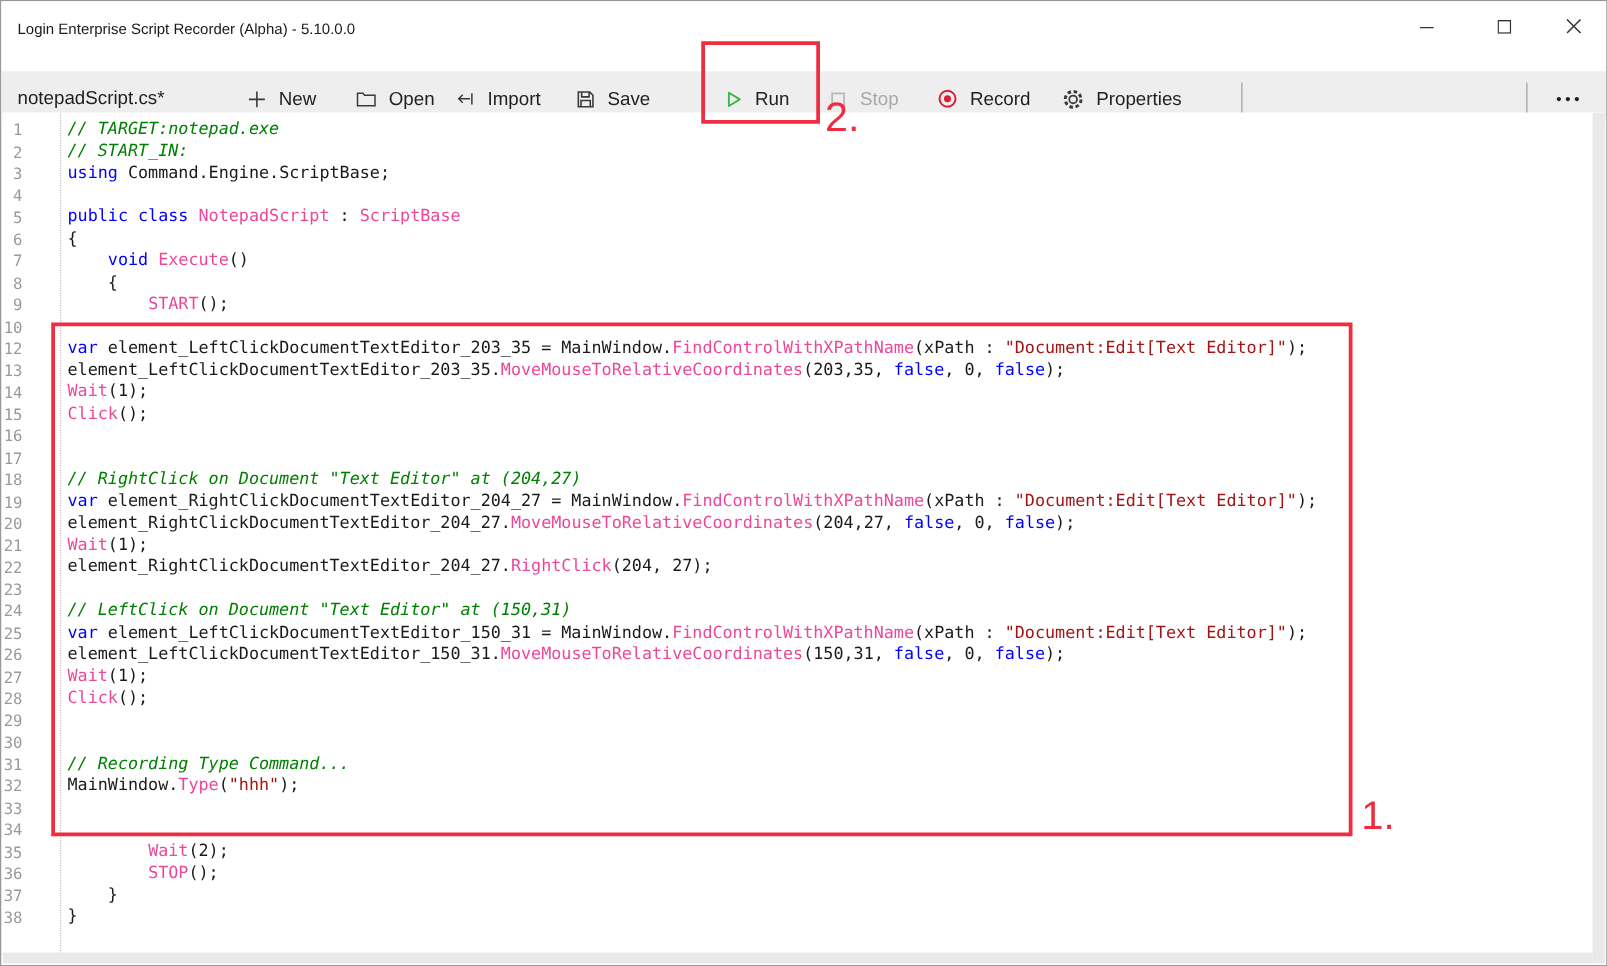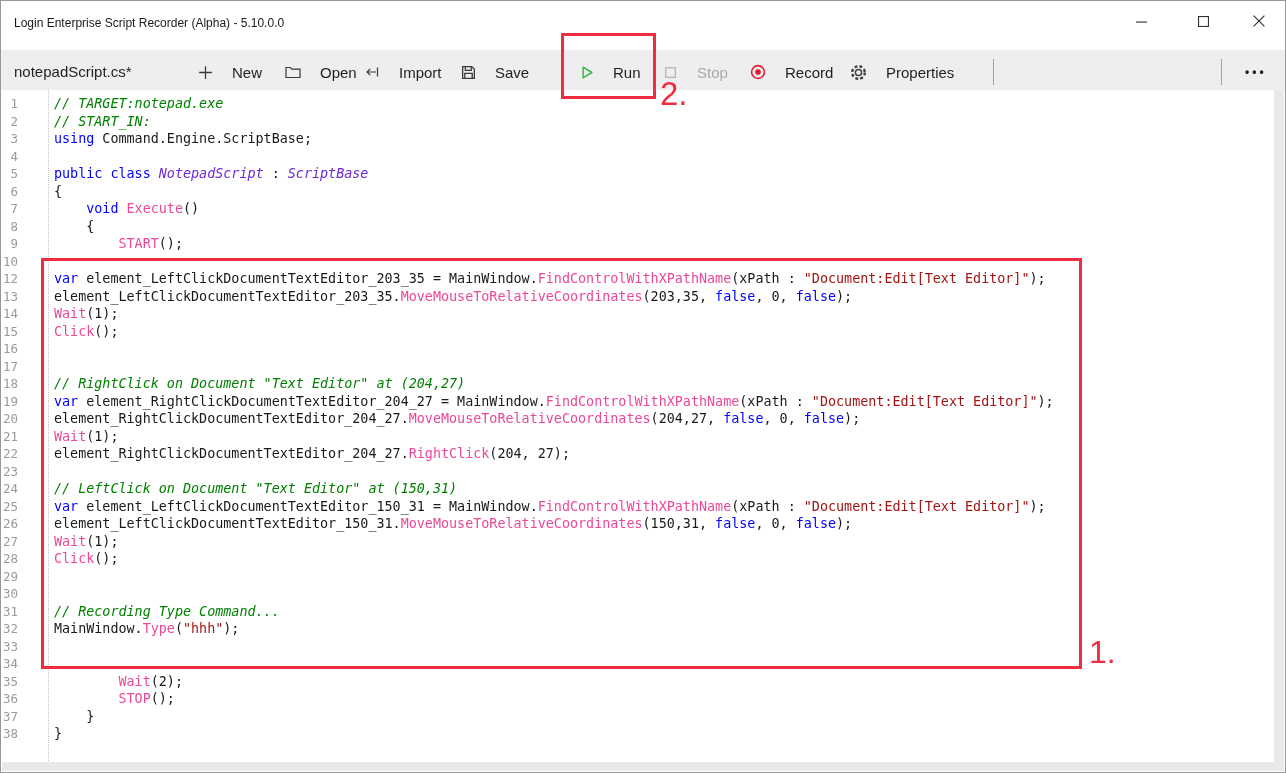--- a/index.html
+++ b/index.html
@@ -2,43 +2,43 @@
 <html><head>
 <meta charset="utf-8">
 <style>
   html,body{margin:0;padding:0;background:#d8d8d8;}
   .window{
     position:relative;width:1286px;height:773px;background:#ffffff;
     border:1px solid #989898;box-sizing:border-box;overflow:hidden;
     font-family:"Liberation Sans",sans-serif;
   }
   
-  .titlebar{position:relative;height:49px;background:#ffffff;}
+  .titlebar{position:relative;height:56px;background:#ffffff;}
   .title{position:absolute;left:13px;top:0;line-height:44px;font-size:12px;color:#1a1a1a;}
   .winbtn{position:absolute;top:0;width:50px;height:40px;display:flex;align-items:center;justify-content:center;}
   .winbtn svg{display:block;}
   
   .toolbar{position:relative;height:40px;background:#eeeeee;font-size:15px;color:#1f1f1f;}
   .tab{position:absolute;left:13px;top:0;line-height:44px;}
-  .tbtn{position:absolute;top:0;height:44px;display:flex;align-items:center;gap:18px;cursor:default;}
+  .tbtn{position:absolute;top:0;height:44px;display:flex;align-items:center;gap:9px;cursor:default;}
   .tbtn .lbl{white-space:nowrap;}
   .tbtn.disabled .lbl{color:#a9a9a9;}
   .ticon{display:flex;align-items:center;}
   .tdiv{position:absolute;top:9px;width:1px;height:26px;background:#a3a3a3;}
   .dots{font-size:12px;letter-spacing:3px;color:#1f1f1f;font-weight:700;}
   
   .editor{position:absolute;left:1px;top:89px;right:1px;bottom:1px;background:#ffffff;overflow:hidden;}
   .gutter-sep{position:absolute;left:46px;top:0;bottom:0;width:0;border-left:1px dotted #c3c3c3;}
   .code-lines{position:absolute;left:0;top:5px;right:12px;}
   .code-line{display:flex;height:17.5px;line-height:17.5px;font-family:"DejaVu Sans Mono",monospace;font-size:13.4px;}
   .ln{flex:none;width:16px;text-align:right;color:#9a9a9a;font-size:12.5px;}
   .lc{margin-left:36px;white-space:pre;color:#1a1a1a;}
   .tk-cm{color:#008000;font-style:italic;}
   .tk-kw{color:#0000ff;text-align:center;}
-  .tk-ty{color:#6d28d9;font-style:italic;}
+  .tk-ty{color:#ec4899;}
   .tk-me{color:#ec4899;}
   .tk-st{color:#a31515;}
   .tk-pl{color:#1a1a1a;}
   .vscroll{position:absolute;right:0;top:0;bottom:0;width:10px;background:#e9e9e9;}
   .hscroll{position:absolute;left:0;right:10px;bottom:0;height:9px;background:#e9e9e9;}
   
   .anno-box{position:absolute;border:3px solid #ee2d41;box-sizing:border-box;z-index:20;pointer-events:none;}
   .box1{left:40px;top:257px;width:1041px;height:411px;}
   .box2{left:560px;top:32px;width:95px;height:66px;}
   .anno-label{position:absolute;color:#ee2d41;z-index:21;font-family:"Liberation Sans",sans-serif;pointer-events:none;}

